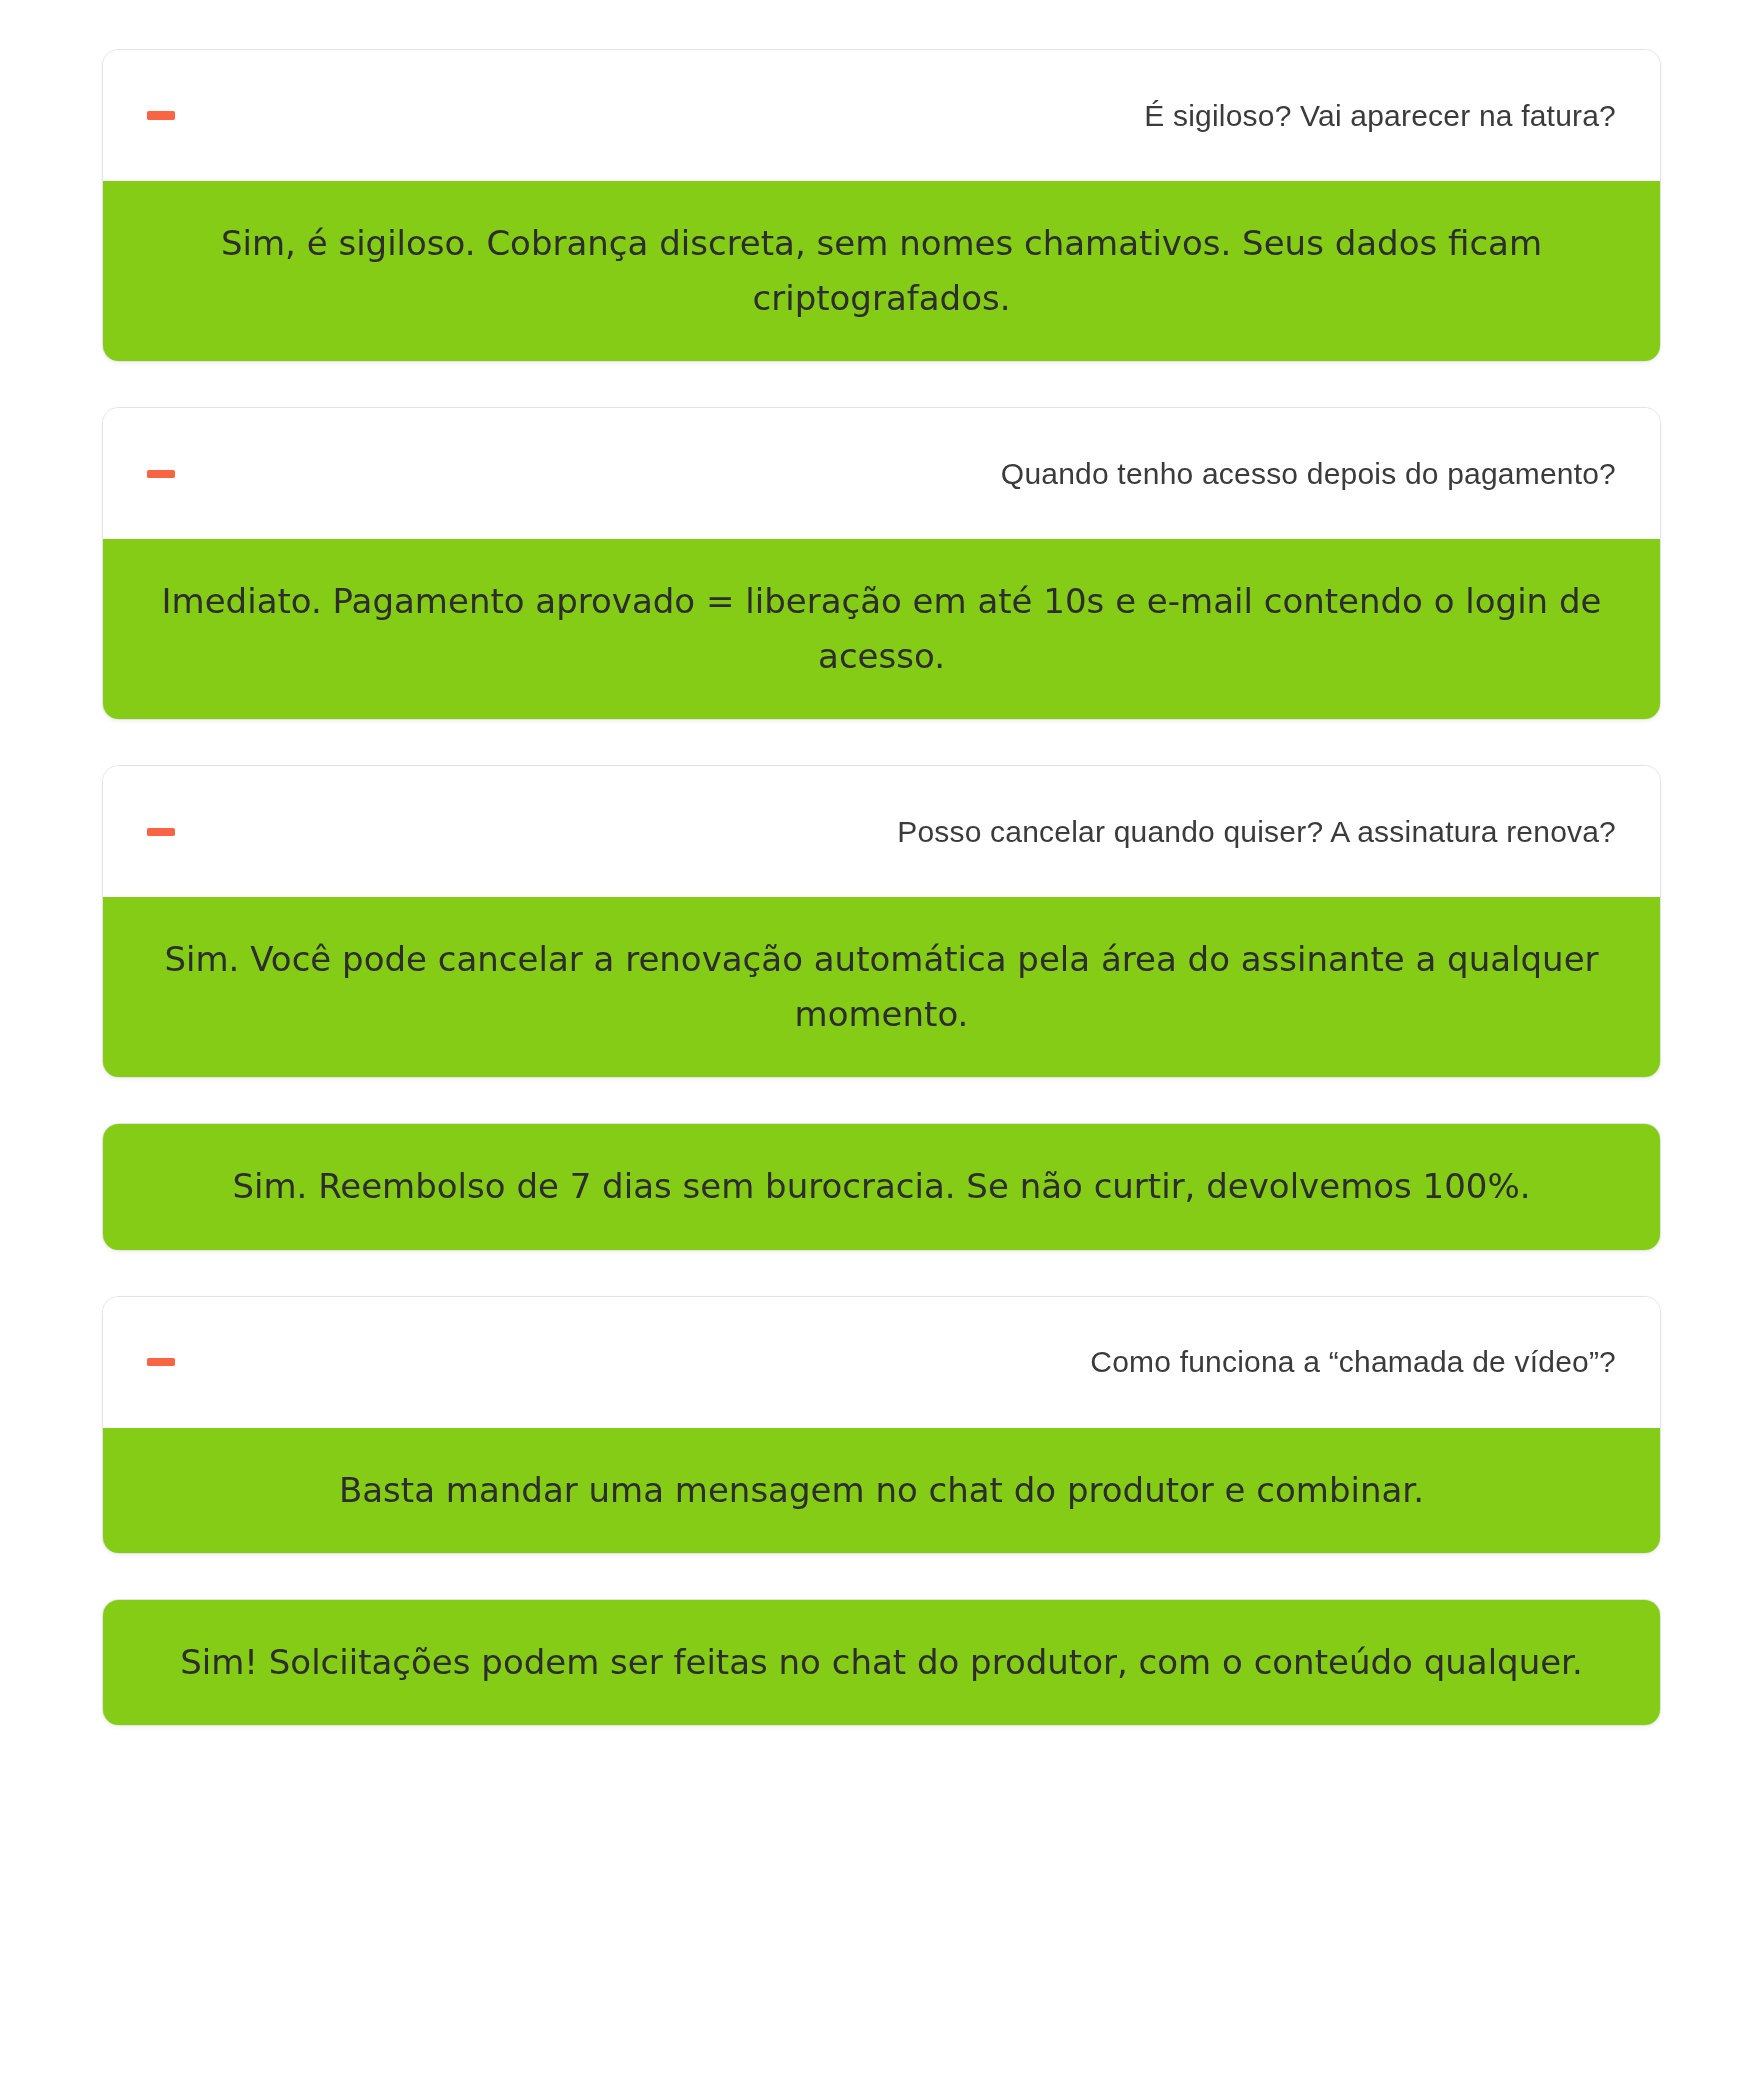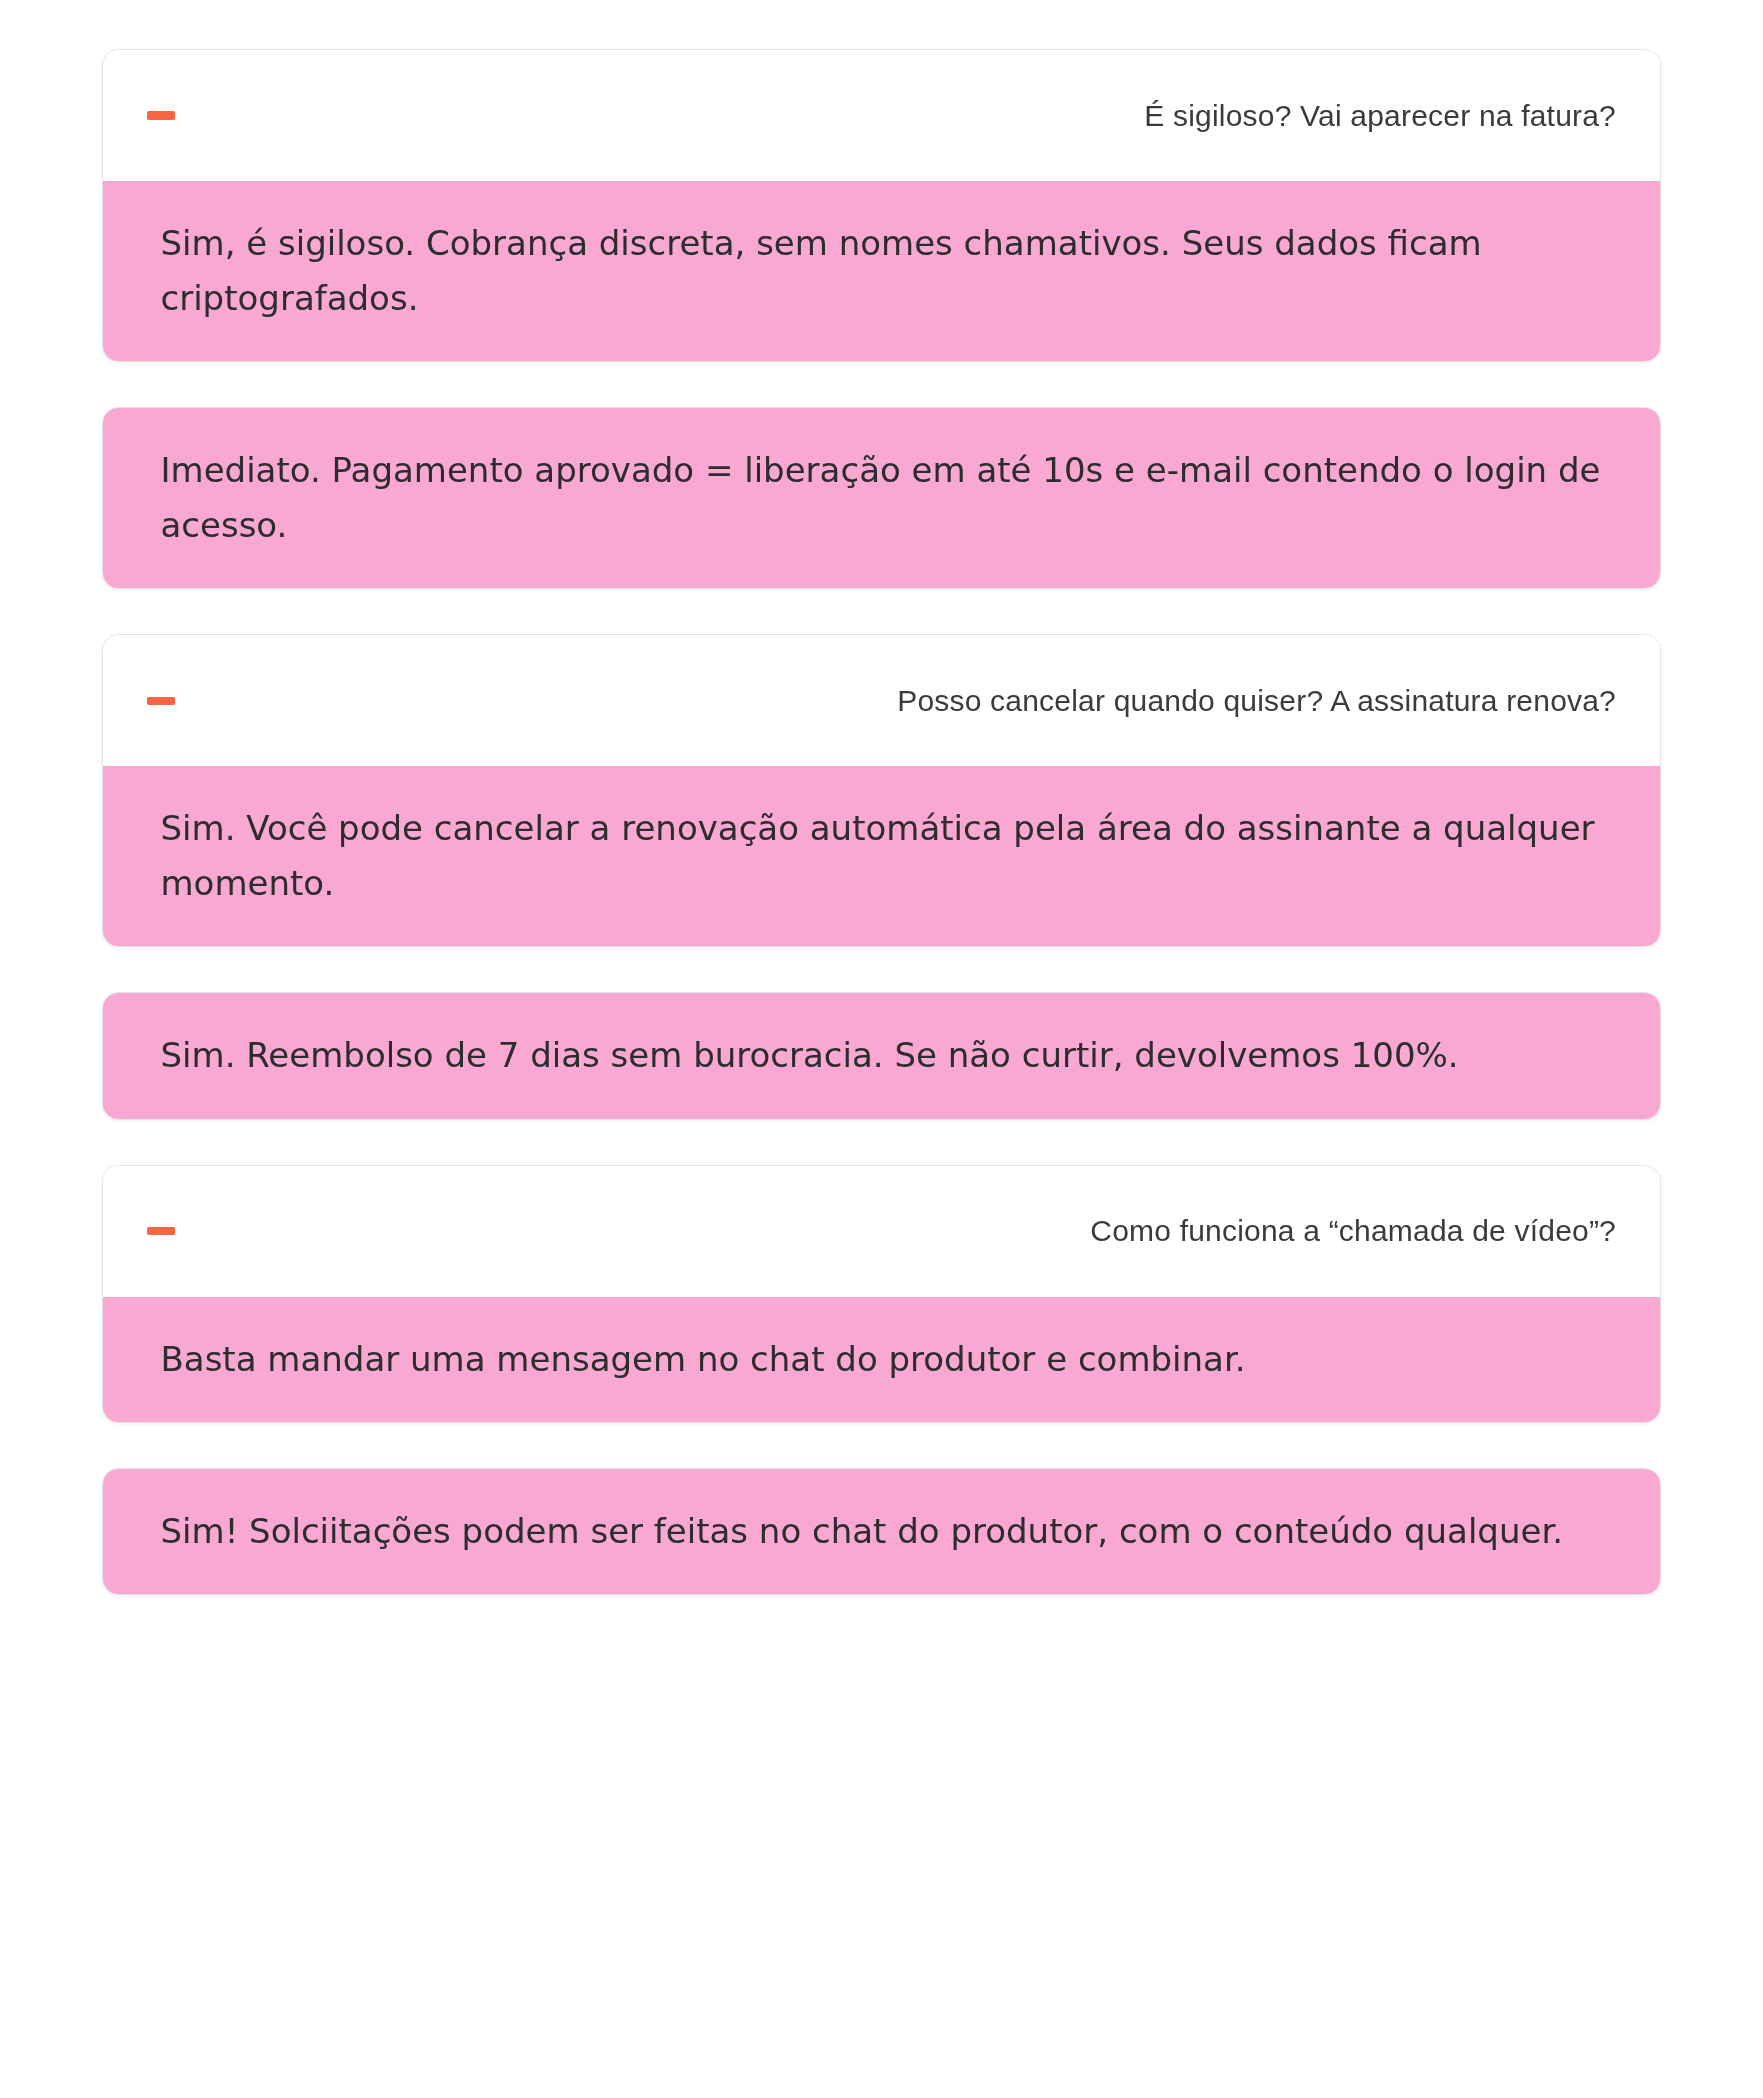--- a/index.html
+++ b/index.html
@@ -46,22 +46,23 @@
   }
   .q-text {
     font-family: "Liberation Sans", sans-serif;
     font-weight: 400;
     font-size: 30px;
     line-height: 1.2;
     color: #3b3b3b;
     letter-spacing: 0.2px;
   }
   .faq-a {
-    background: #f9a8d4;
+    background: #84cc16;
     padding: 35px 44px;
+    text-align: center;
   }
   .a-text {
     font-family: "DejaVu Sans", sans-serif;
     font-weight: 400;
     font-size: 34px;
     line-height: 1.62;
     color: #2d2d2d;
     max-width: 1442px;
     margin: 0 auto;
   }
@@ -75,20 +76,24 @@
     <header class="faq-q">
       <span class="minus-bar" data-bind-style="backgroundColor:colors.accent" style="background-color: rgb(249, 101, 67);"></span>
       <h3 class="q-text" data-bind="faq.items.0.question">É sigiloso? Vai aparecer na fatura?</h3>
     </header>
     <div class="faq-a">
       <p class="a-text" data-bind="faq.items.0.answer">Sim, é sigiloso. Cobrança discreta, sem nomes chamativos. Seus dados ficam criptografados.</p>
     </div>
   </section>
 
   <section class="faq-card">
+    <header class="faq-q">
+      <span class="minus-bar" data-bind-style="backgroundColor:colors.accent" style="background-color: rgb(249, 101, 67);"></span>
+      <h3 class="q-text" data-bind="faq.items.1.question">Quando tenho acesso depois do pagamento?</h3>
+    </header>
     <div class="faq-a">
       <p class="a-text" data-bind="faq.items.1.answer">Imediato. Pagamento aprovado = liberação em até 10s e e-mail contendo o login de acesso.</p>
     </div>
   </section>
 
   <section class="faq-card">
     <header class="faq-q">
       <span class="minus-bar" data-bind-style="backgroundColor:colors.accent" style="background-color: rgb(249, 101, 67);"></span>
       <h3 class="q-text" data-bind="faq.items.2.question">Posso cancelar quando quiser? A assinatura renova?</h3>
     </header>

